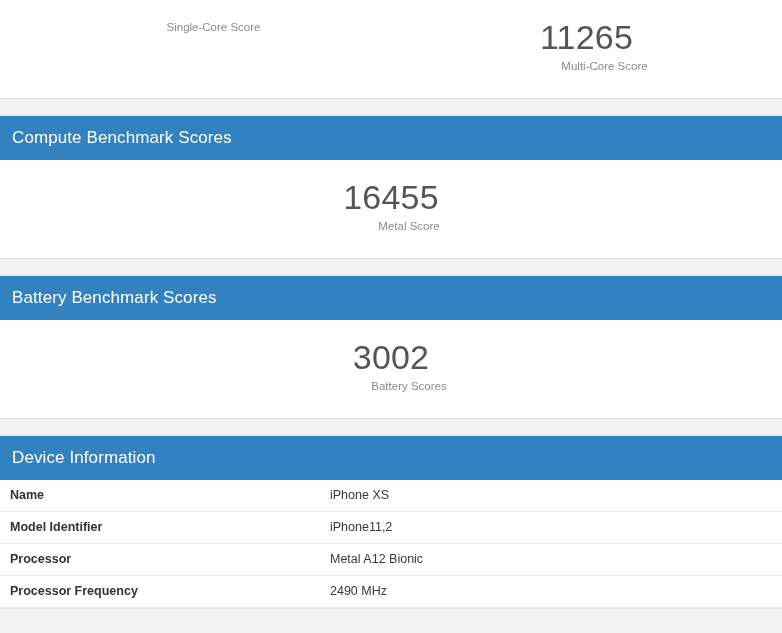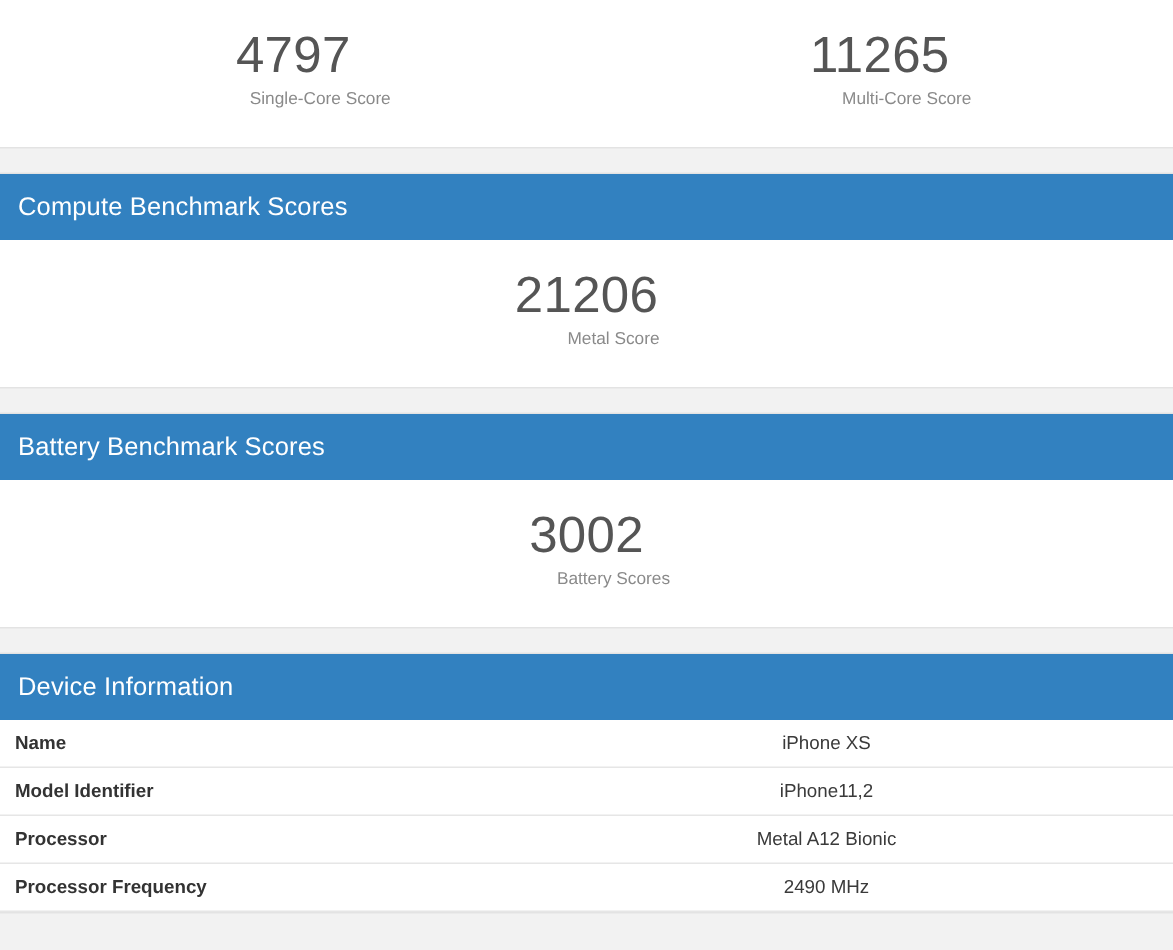--- a/index.html
+++ b/index.html
@@ -74,45 +74,43 @@
     vertical-align: middle;
   }
   td.key {
     width: 300px;
     font-weight: bold;
     color: #333;
     padding-left: 14px;
   }
   td.val {
     color: #3a3a3a;
-    text-align: center;
   }
 </style>
 </head>
 <body>
 
 <div class="page">
 
   <section class="panel">
     <div class="scores">
       <div class="score-cell">
-        <div class="score-value">4797</div>
         <div class="score-label">Single-Core Score</div>
       </div>
       <div class="score-cell">
         <div class="score-value">11265</div>
         <div class="score-label">Multi-Core Score</div>
       </div>
     </div>
   </section>
 
   <section class="panel">
     <div class="panel-header">Compute Benchmark Scores</div>
     <div class="score-single">
-      <div class="score-value">21206</div>
+      <div class="score-value">16455</div>
       <div class="score-label">Metal Score</div>
     </div>
   </section>
 
   <section class="panel">
     <div class="panel-header">Battery Benchmark Scores</div>
     <div class="score-single">
       <div class="score-value">3002</div>
       <div class="score-label">Battery Scores</div>
     </div>

